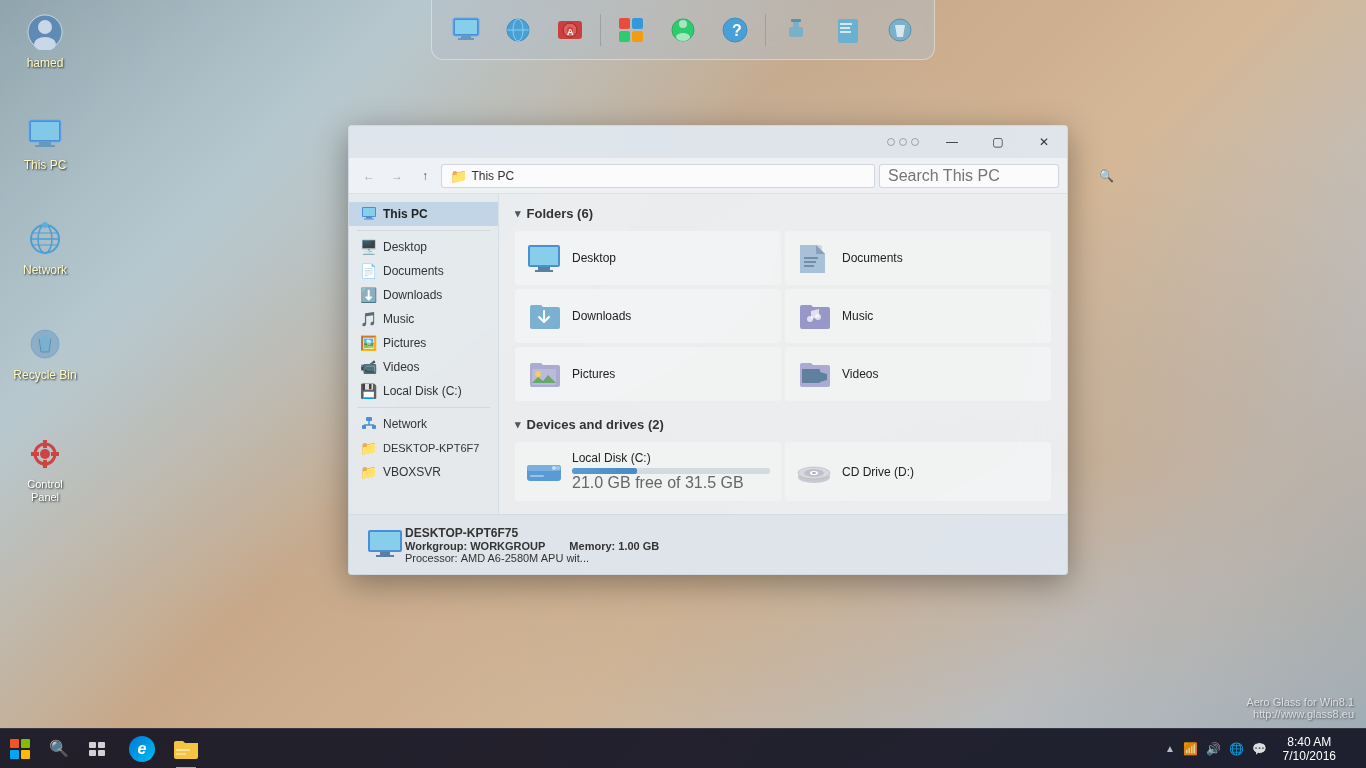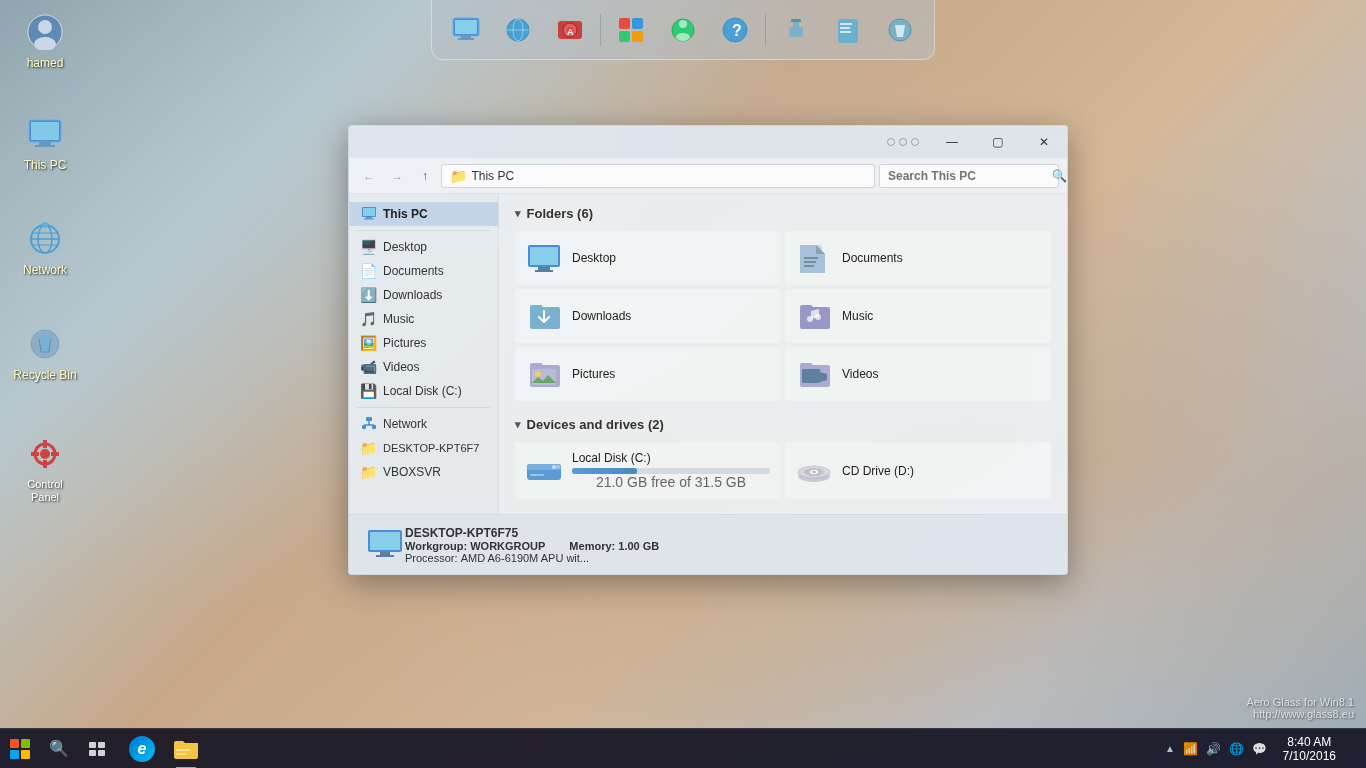--- a/index.html
+++ b/index.html
@@ -297,23 +297,22 @@
       display: flex;
       align-items: center;
       padding: 0 8px;
       gap: 4px;
     }
     .search-input {
       flex: 1;
       background: none;
       border: none;
       outline: none;
-      font-size: 12px;
+      font-size: 16px;
       color: #fef9c3;
-      font-weight: bold;
     }
 
     
     .window-body {
       display: flex;
       flex: 1;
       overflow: hidden;
     }
 
     
@@ -418,23 +417,22 @@
       flex-shrink: 0;
     }
     .drive-info {
       flex: 1;
     }
     .drive-name {
       font-size: 12px;
       color: #222;
     }
     .drive-free {
-      font-size: 14px;
+      font-size: 16px;
       color: #666;
-      text-align: center;
     }
     .drive-bar {
       width: 100%;
       height: 6px;
       background: rgba(180,195,210,0.5);
       border-radius: 2px;
       margin-top: 3px;
       overflow: hidden;
     }
     .drive-bar-fill {
@@ -893,21 +891,21 @@
       <div class="hostname">DESKTOP-KPT6F75</div>
       <div class="status-detail">
         <span>
           <span>Workgroup:</span>&nbsp;<span>WORKGROUP</span>
         </span>
         <span>
           <span>Memory:</span>&nbsp;<span>1.00 GB</span>
         </span>
       </div>
       <div>
-        <span>Processor:</span>&nbsp;<span>AMD A6-6190M APU wit...</span>
+        <span>Processor:</span>&nbsp;<span>AMD A6-2580M APU wit...</span>
       </div>
     </div>
   </div>
 </div>
 
 <div class="watermark">
   <div>Aero Glass for Win8.1</div>
   <div>http://www.glass8.eu</div>
 </div>
 

